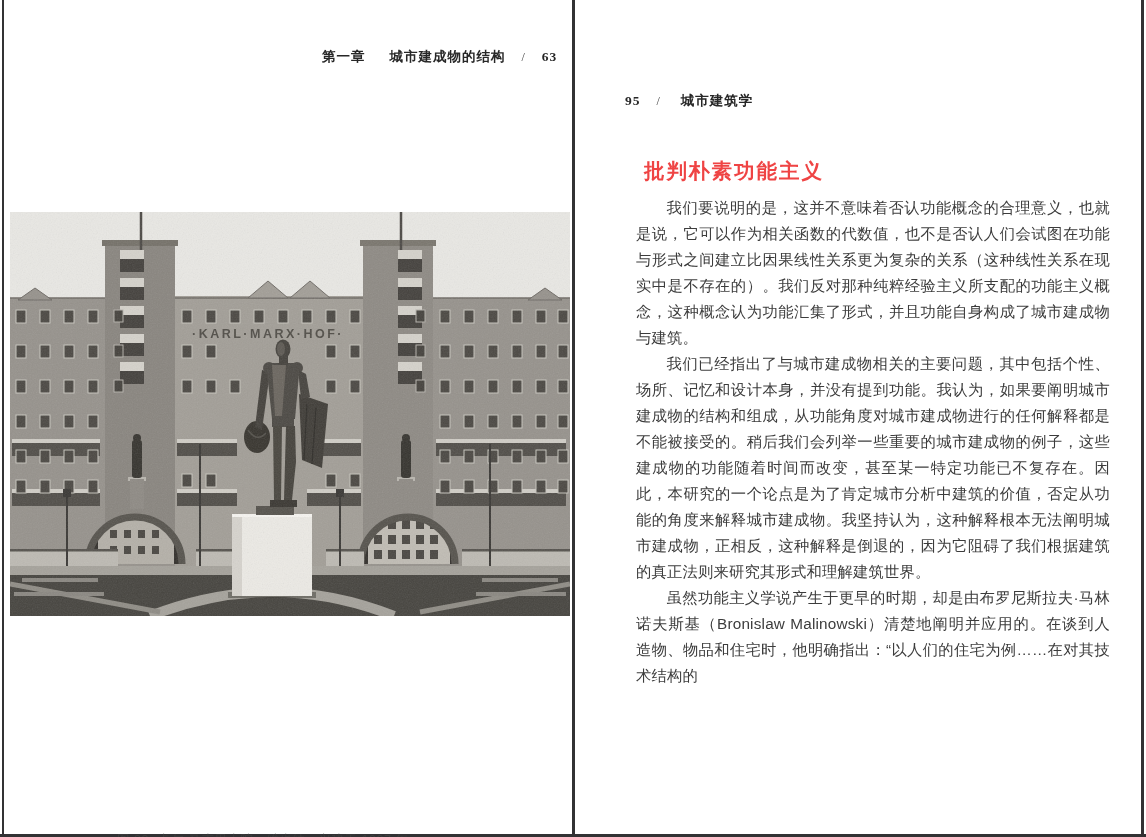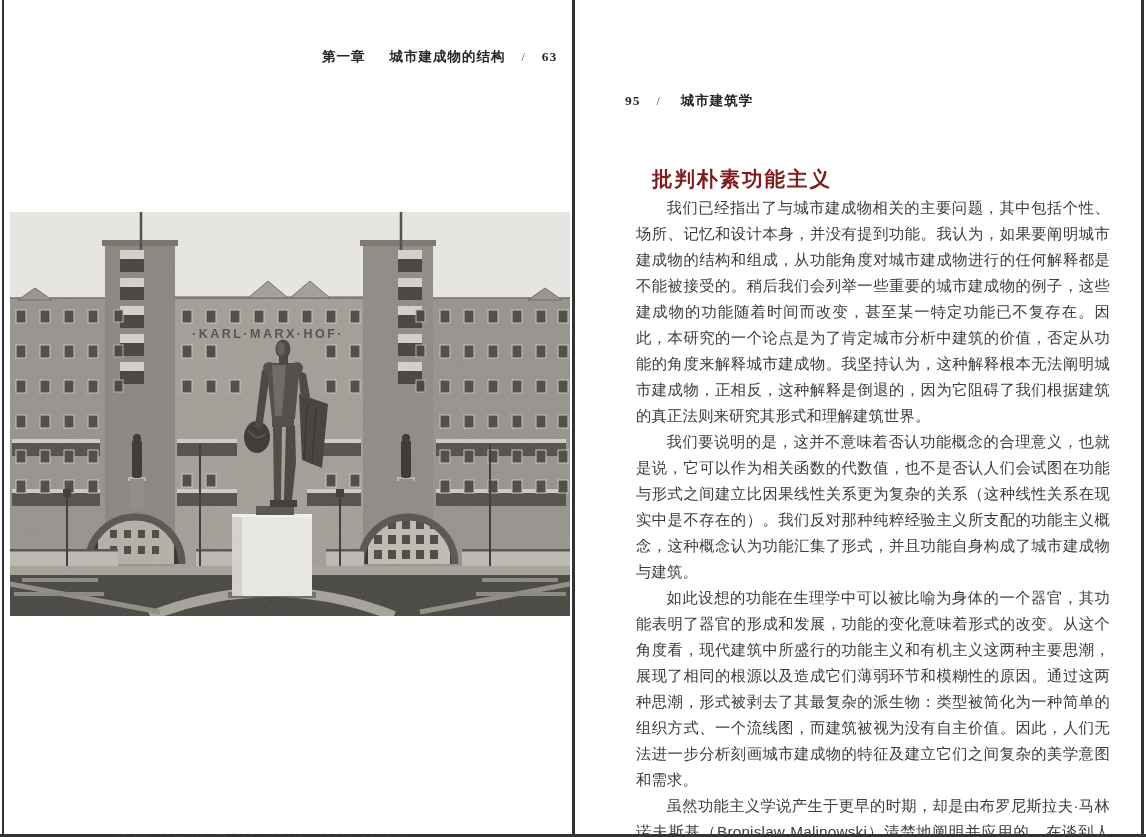--- a/index.html
+++ b/index.html
@@ -19,22 +19,22 @@
   .page-header .sep{font-weight:normal;margin:0 16px;font-size:12px;color:#3a3a3a;}
   .hdr-left .part2{margin-left:24px;}
   .hdr-right .part2{margin-left:4px;margin-top:44px;}
 
   figure.photo{position:absolute;left:10px;top:212px;width:560px;height:404px;margin:0;}
   figure.photo svg{display:block;}
   .caption{position:absolute;left:107px;top:620px;font-size:12.5px;color:#3e3e3e;
            letter-spacing:0.5px;}
   .caption .cap-label{margin-right:9px;}
 
-  .section-heading{position:absolute;left:636px;top:149px;margin:16px;font-size:20.5px;
-                   font-weight:bold;color:#7f1d1d;letter-spacing:2px;}
+  .section-heading{position:absolute;left:636px;top:149px;margin:8px;font-size:20.5px;
+                   font-weight:bold;color:#ef4444;letter-spacing:2px;}
   .body-text{position:absolute;left:636px;top:195px;width:474px;}
   .body-text p{margin:0;font-size:15.3px;line-height:26px;text-align:justify;
                text-indent:2em;color:#3c3c3c;letter-spacing:0.2px;}
 </style>
 </head>
 <body>
 
 <div class="spread">
 
   <div class="edge left"></div>
@@ -347,20 +347,19 @@
   <div>
     <div class="page-header hdr-right">
       <span>95</span>
       <span class="sep">/</span>
       <span class="part2">城市建筑学</span>
     </div>
 
     <h1 class="section-heading">批判朴素功能主义</h1>
 
     <div class="body-text">
+      <p>我们要说明的是，这并不意味着否认功能概念的合理意义，也就是说，它可以作为相关函数的代数值，也不是否认人们会试图在功能与形式之间建立比因果线性关系更为复杂的关系（这种线性关系在现实中是不存在的）。我们反对那种纯粹经验主义所支配的功能主义概念，这种概念认为功能汇集了形式，并且功能自身构成了城市建成物与建筑。</p>
       <p>我们已经指出了与城市建成物相关的主要问题，其中包括个性、场所、记忆和设计本身，并没有提到功能。我认为，如果要阐明城市建成物的结构和组成，从功能角度对城市建成物进行的任何解释都是不能被接受的。稍后我们会列举一些重要的城市建成物的例子，这些建成物的功能随着时间而改变，甚至某一特定功能已不复存在。因此，本研究的一个论点是为了肯定城市分析中建筑的价值，否定从功能的角度来解释城市建成物。我坚持认为，这种解释根本无法阐明城市建成物，正相反，这种解释是倒退的，因为它阻碍了我们根据建筑的真正法则来研究其形式和理解建筑世界。</p>
-      <p>我们要说明的是，这并不意味着否认功能概念的合理意义，也就是说，它可以作为相关函数的代数值，也不是否认人们会试图在功能与形式之间建立比因果线性关系更为复杂的关系（这种线性关系在现实中是不存在的）。我们反对那种纯粹经验主义所支配的功能主义概念，这种概念认为功能汇集了形式，并且功能自身构成了城市建成物与建筑。</p>
-      <p>如此设想的功能在生理学中可以被比喻为身体的一个器官，其功能表明了器官的形成和发展，功能的变化意味着形式的改变。从这个角度看，现代建筑中所盛行的功能主义和有机主义这两种主要思潮，展现了相同的根源以及造成它们薄弱环节和模糊性的原因。通过这两种思潮，形式被剥去了其最复杂的派生物：类型被简化为一种简单的组织方式、一个流线图，而建筑被视为没有自主价值。因此，人们无法进一步分析刻画城市建成物的特征及建立它们之间复杂的美学意图和需求。</p>
       <p>虽然功能主义学说产生于更早的时期，却是由布罗尼斯拉夫·马林诺夫斯基（Bronislaw Malinowski）清楚地阐明并应用的。在谈到人造物、物品和住宅时，他明确指出：“以人们的住宅为例……在对其技术结构的</p>
     </div>
   </div>
 
 </div>
 
 </body></html>

